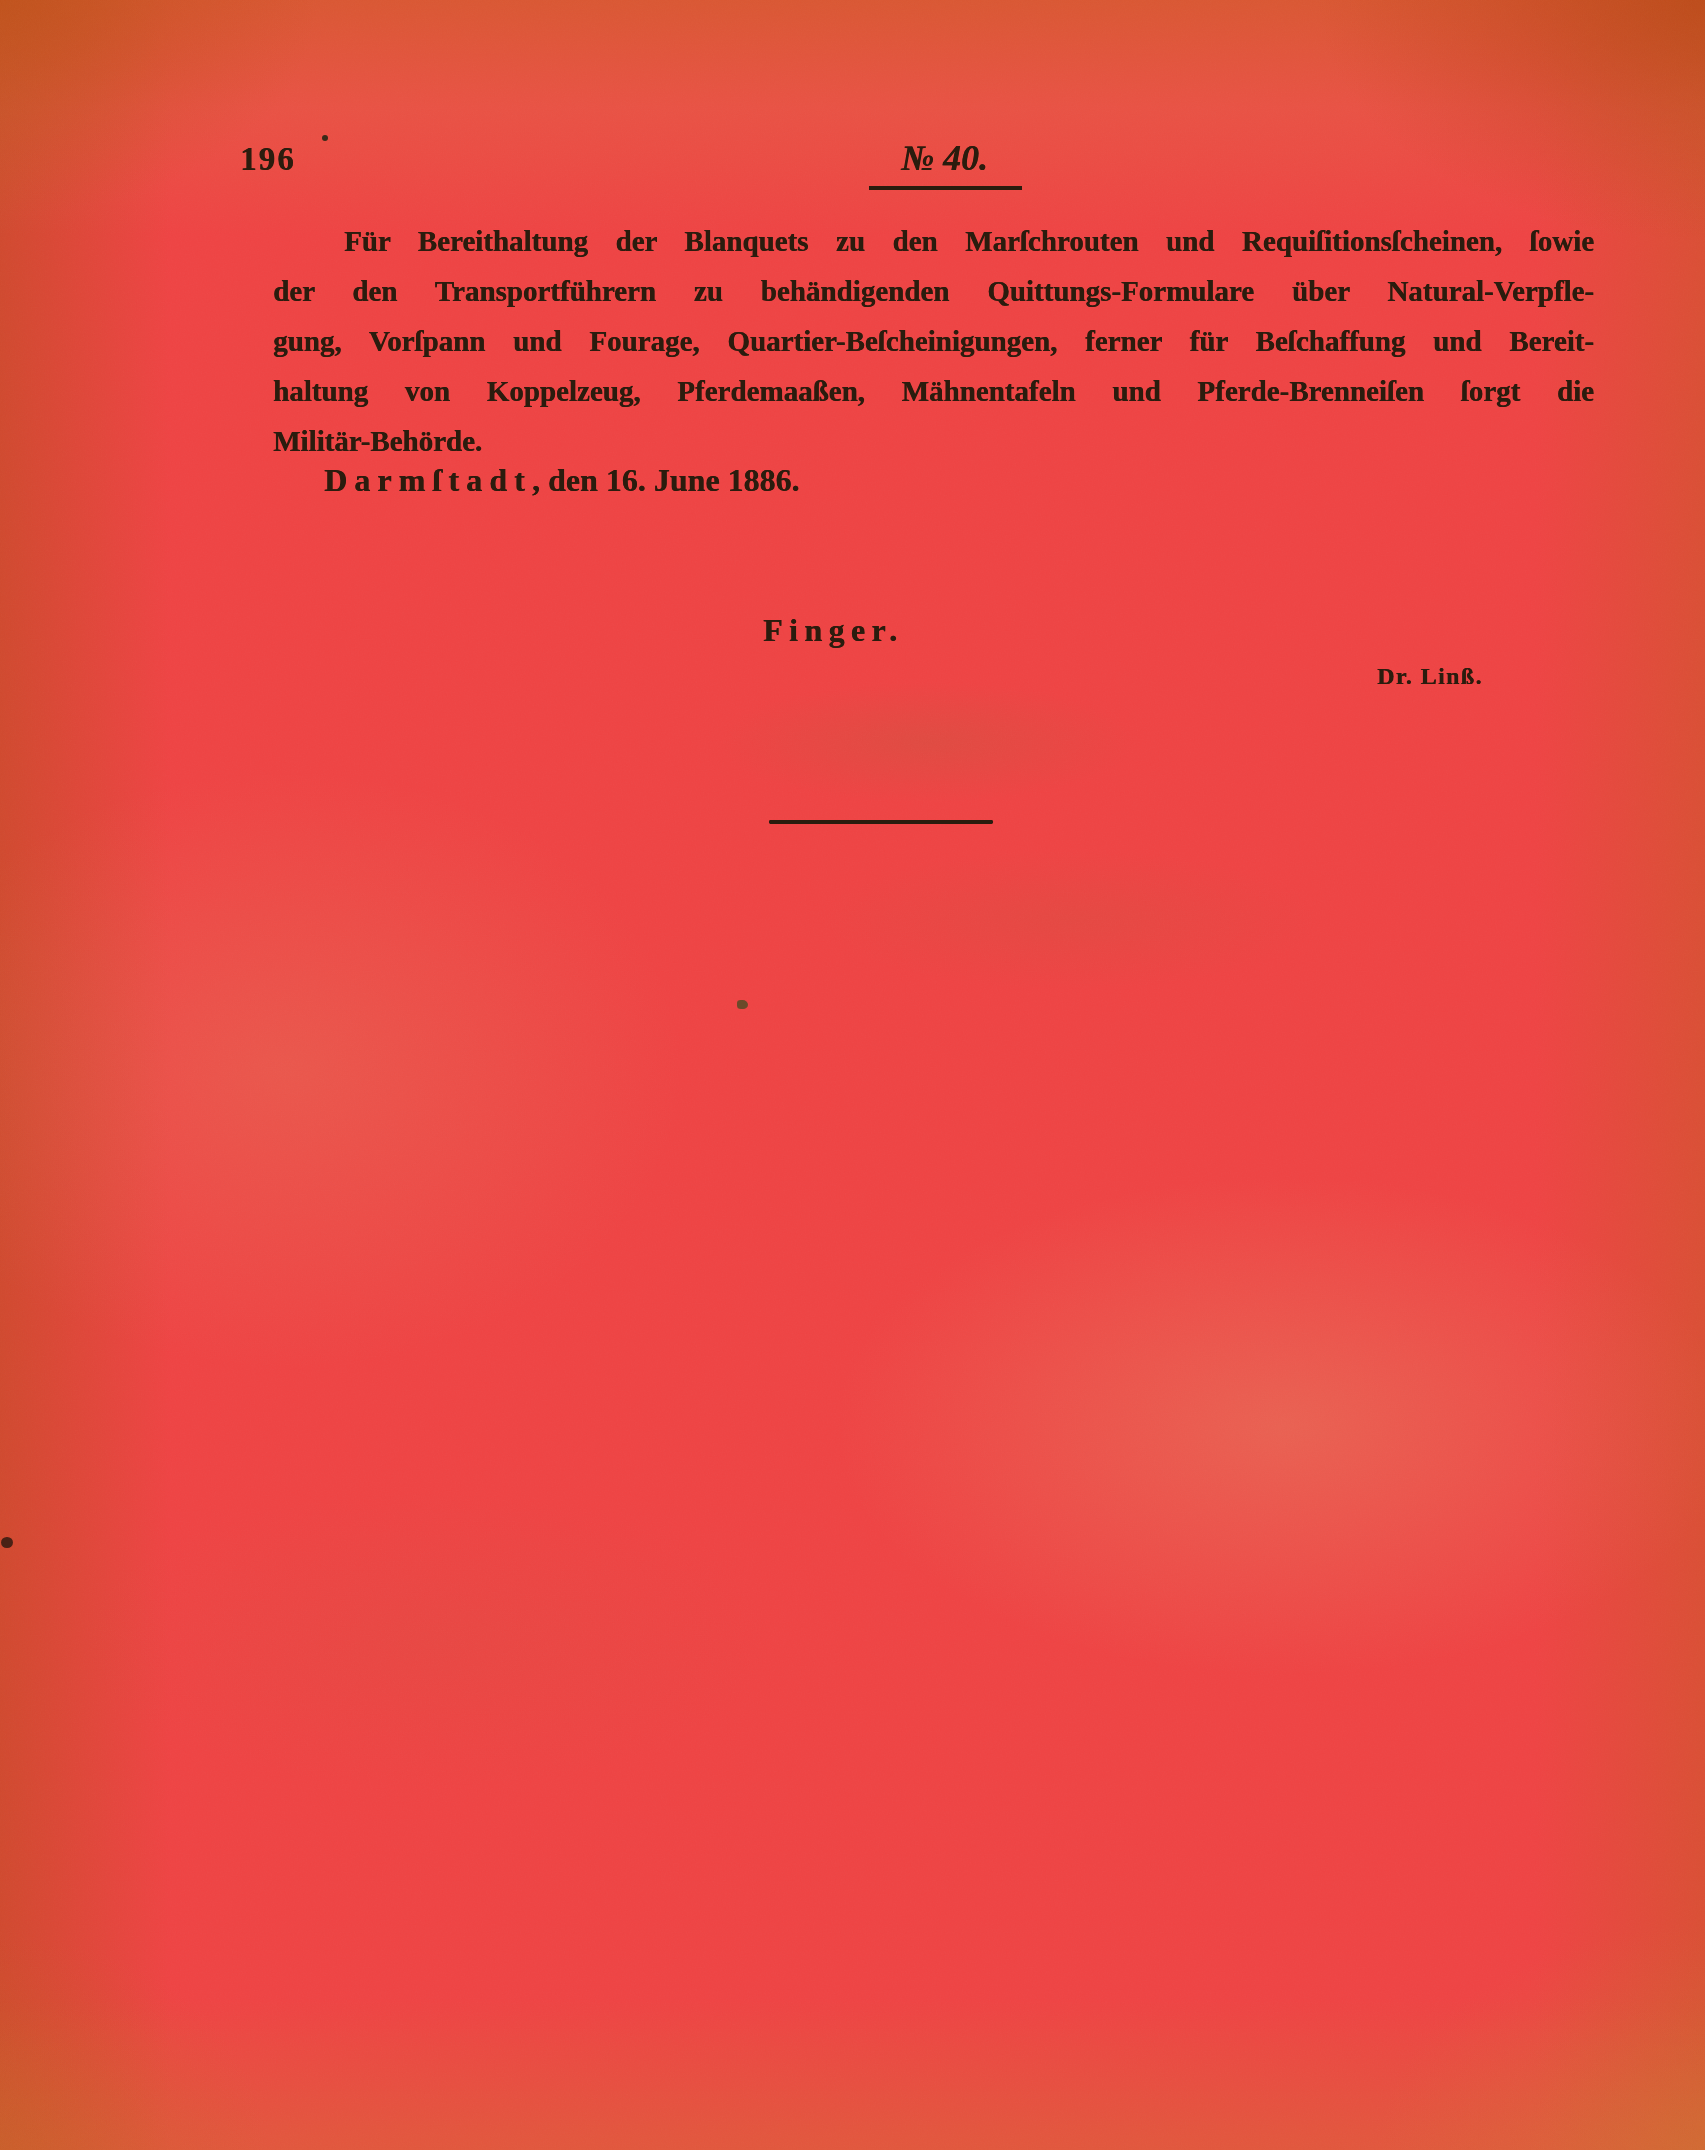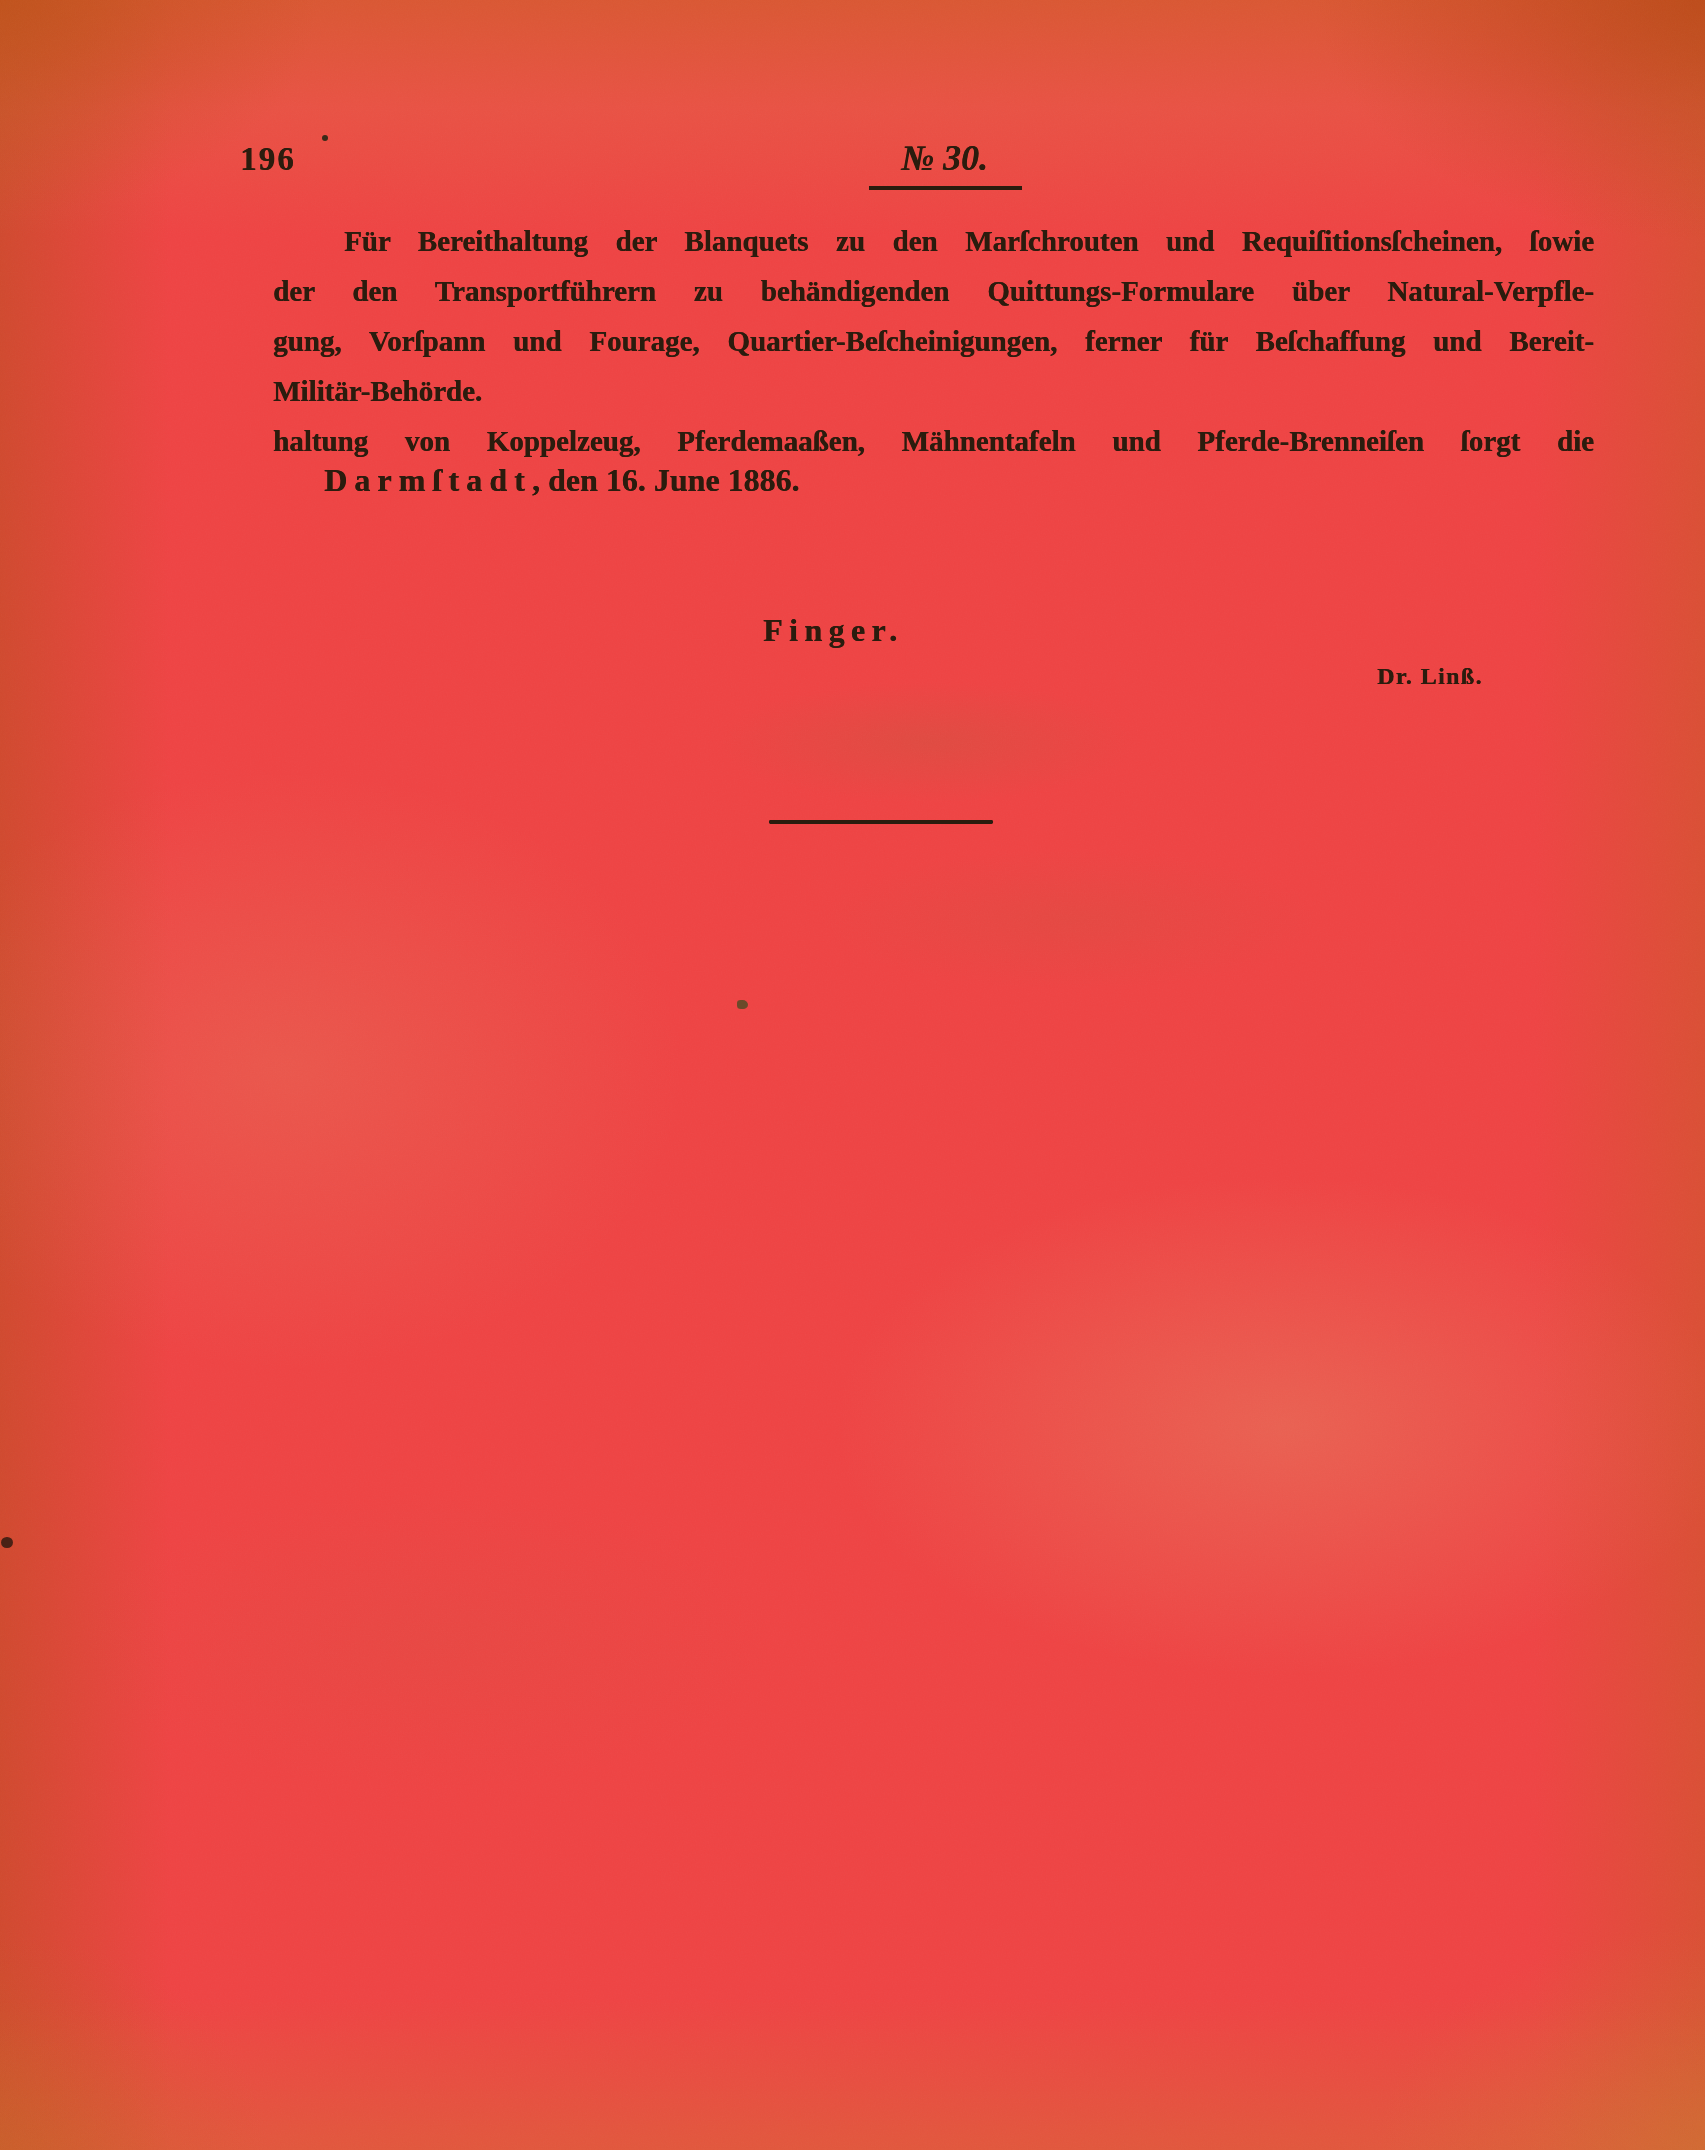--- a/index.html
+++ b/index.html
@@ -105,29 +105,29 @@
       <feColorMatrix in="n" type="saturate" values="0"></feColorMatrix>
       <feComponentTransfer>
           <feFuncA type="linear" slope="0.07" intercept="0"></feFuncA>
         </feComponentTransfer>
     </filter>
     <rect width="2392" height="3016" filter="url(#grainf)"></rect>
   </svg>
 
   <div class="page-number ink">196</div>
 
-  <div class="issue-number ink">№ 30.</div>
+  <div class="issue-number ink">№ 40.</div>
   <div class="issue-rule"></div>
 
   <div class="paragraph ink">
     <div class="pline first">Für Bereithaltung der Blanquets zu den Marſchrouten und Requiſitionsſcheinen, ſowie</div>
     <div class="pline">der den Transportführern zu behändigenden Quittungs-Formulare über Natural-Verpfle-</div>
     <div class="pline">gung, Vorſpann und Fourage, Quartier-Beſcheinigungen, ferner für Beſchaffung und Bereit-</div>
+    <div class="pline">haltung von Koppelzeug, Pferdemaaßen, Mähnentafeln und Pferde-Brenneiſen ſorgt die</div>
     <div class="pline last">Militär-Behörde.</div>
-    <div class="pline">haltung von Koppelzeug, Pferdemaaßen, Mähnentafeln und Pferde-Brenneiſen ſorgt die</div>
   </div>
 
   <div class="dateline ink"><span class="place">Darmſtadt</span><span>, den 16. June 1886.</span></div>
 
 
   <div class="sig-center ink">Finger.</div>
 
   <div class="sig-right ink">Dr. Linß.</div>
 
   <div class="section-rule"></div>

